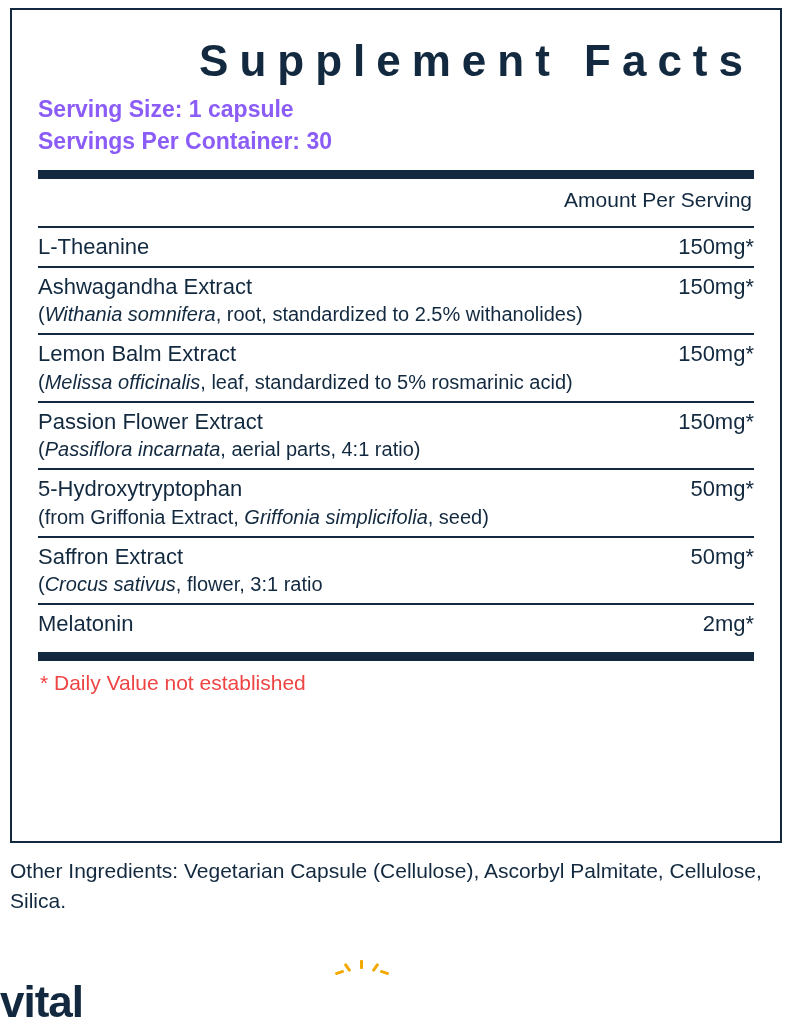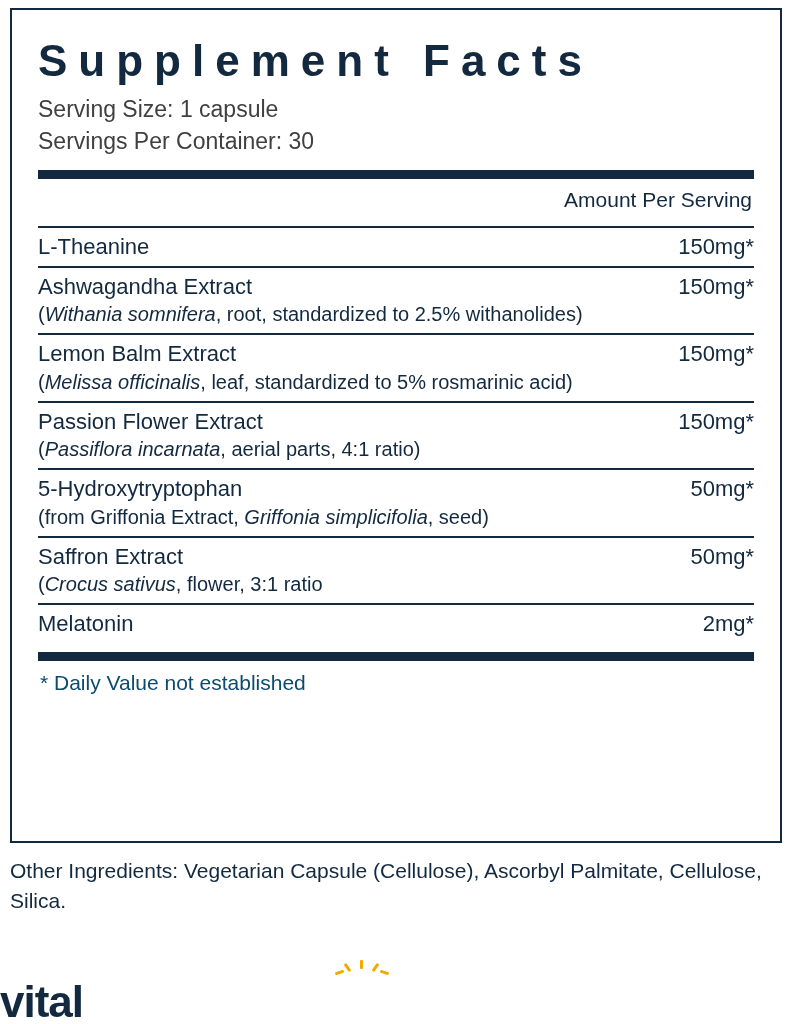--- a/index.html
+++ b/index.html
@@ -28,31 +28,31 @@
     width: 772px;
     height: 835px;
     border: 2px solid #12293f;
     box-sizing: border-box;
     padding: 22px 26px 0 26px;
   }
   .sf-title {
     font-size: 44px;
     font-weight: 700;
     letter-spacing: 11px;
-    text-align: left;
+    text-align: right;
     line-height: 1.05;
     margin: 6px 0 10px 0;
     color: #12293f;
     white-space: nowrap;
   }
   .serving-line {
     font-size: 23px;
-    font-weight: 400;
+    font-weight: 700;
     line-height: 1.38;
-    color: #404040;
+    color: #8b5cf6;
   }
   .rule-thick {
     height: 9px;
     background: #12293f;
     margin: 12px 0 0 0;
   }
   .rule-thick-2 {
     height: 9px;
     background: #12293f;
     margin: 9px 0 0 0;
@@ -90,21 +90,21 @@
     font-size: 20px;
     line-height: 1.25;
     margin-top: 2px;
   }
   .row-sub i {
     font-style: italic;
   }
   .footnote {
     font-size: 21px;
     padding: 10px 0 0 2px;
-    color: #0c4a6e;
+    color: #ef4444;
   }
   .other-ing {
     position: absolute;
     left: 10px;
     top: 856px;
     width: 778px;
     font-size: 21px;
     line-height: 1.45;
     color: #12293f;
   }

